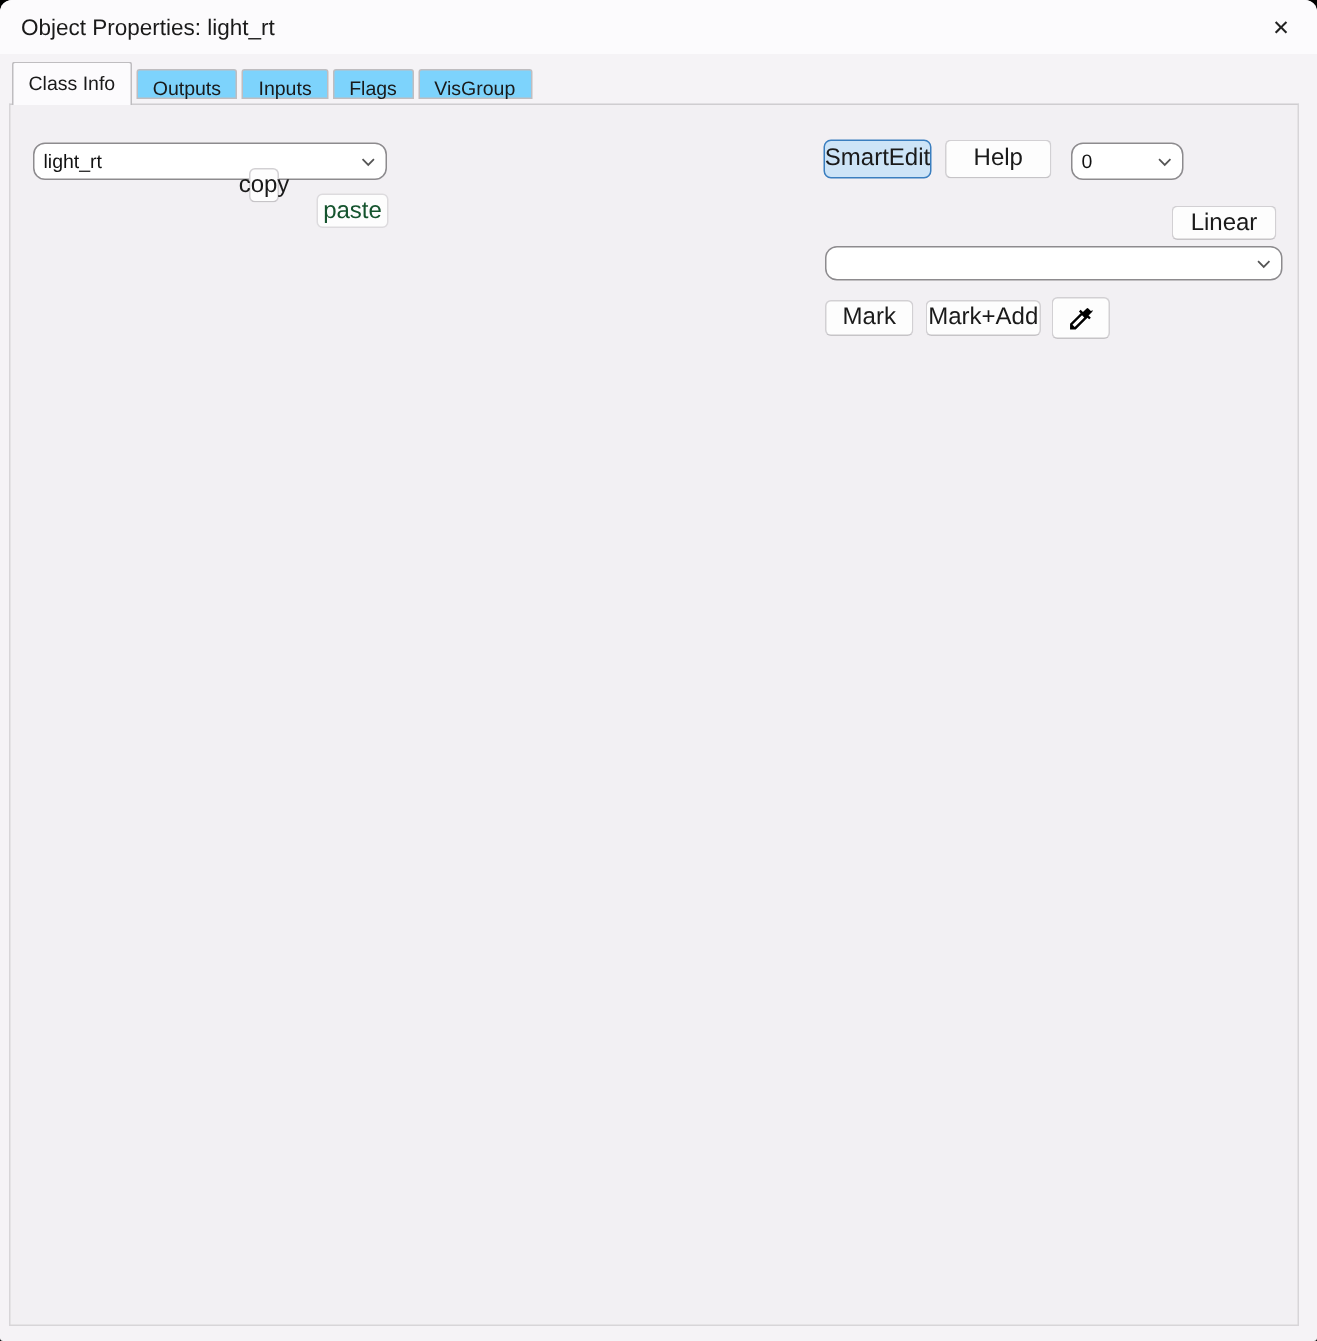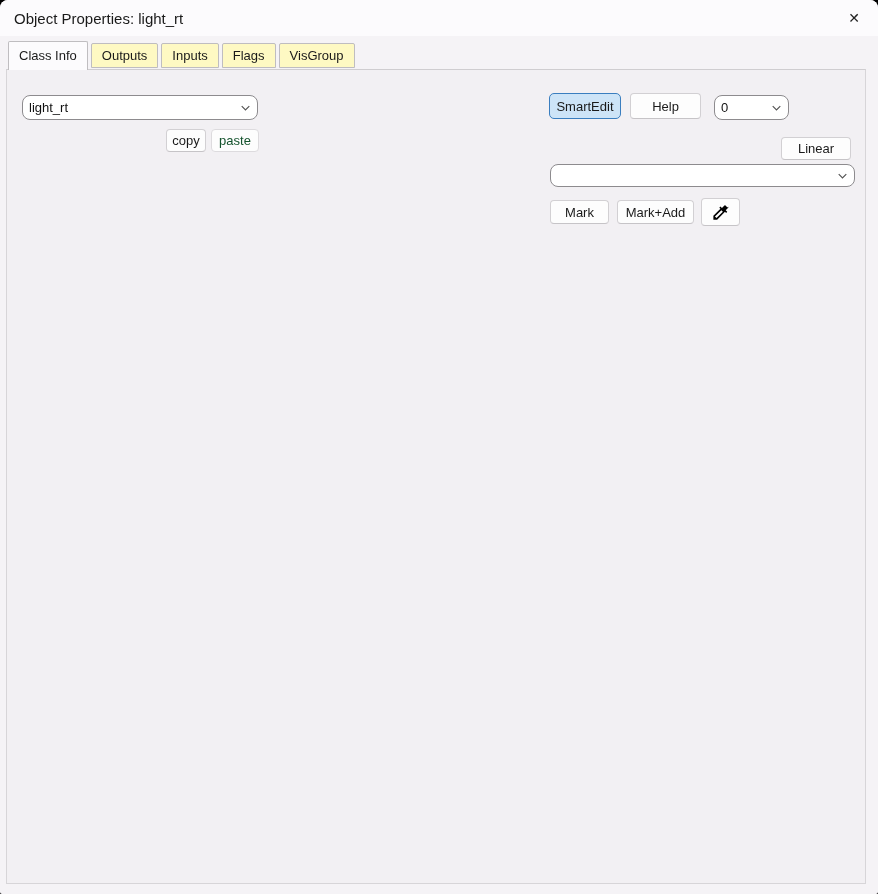--- a/index.html
+++ b/index.html
@@ -12,22 +12,22 @@
     border-radius:8px 8px 2px 2px;
   }
   
   .titlebar{position:absolute;left:0;top:0;width:878px;height:36px;background:var(--titlebar-bg,#fcfbfd);text-align:right;}
   .title-text{position:absolute;left:14px;top:0;height:36px;line-height:38px;font-size:15px;color:#1a1a1a;}
   .close-btn{position:absolute;right:4px;top:2px;width:40px;height:32px;display:flex;align-items:center;justify-content:center;font-size:14px;color:#222;cursor:pointer;}
 
   
   .tabstrip{position:absolute;left:8px;top:41px;height:29px;display:flex;align-items:center;z-index:3;}
   .tab{
-    height:25px;line-height:23px;padding:0 10px;margin-right:3px;font-size:13px;color:#1a1a1a;
-    background:#fef9c3;border:1px solid #bfbdc0;border-radius:2px 2px 0 0;
+    height:20px;line-height:23px;padding:0 10px;margin-right:3px;font-size:13px;color:#1a1a1a;
+    background:#7dd3fc;border:1px solid #bfbdc0;border-radius:2px 2px 0 0;
   }
   .tab.active{height:29px;line-height:27px;background:#fcfbfd;border-bottom:none;position:relative;z-index:4;}
 
   
   .tabpage{
     position:absolute;left:6px;top:69px;width:860px;height:815px;
     background:var(--page-bg,#f2f0f3);
     border:1px solid #d7d5d8;border-top:1px solid #cfcdd0;
     z-index:1;
   }
@@ -38,21 +38,21 @@
   .combo{
     position:absolute;background:#fff;border:1px solid #8d8b8e;display:flex;align-items:center;
     font-size:13px;color:#111;padding-left:6px;border-radius:8px;
   }
   .combo .chev{position:absolute;right:5px;top:50%;transform:translateY(-50%);display:flex;}
 
   
   .btn{
     position:absolute;display:flex;align-items:center;justify-content:center;
     background:#fdfdfd;border:1px solid #d2d0d3;border-bottom-color:#c6c4c7;border-radius:4px;
-    font-size:13px;color:#1a1a1a;cursor:pointer;white-space:nowrap;
+    font-size:16px;color:#1a1a1a;cursor:pointer;white-space:nowrap;
   }
   .btn.disabled{color:#14532d;border-color:#dddbde;cursor:default;}
   .btn.primary{background:var(--smartedit-bg,#cde4f7);border:1px solid var(--smartedit-border,#3a7ebf);border-radius:5px;}
 
   
   .angle-box{position:absolute;left:793px;top:72px;width:53px;height:53px;background:#fff;}
   .angle-circle{position:absolute;left:1px;top:1px;width:51px;height:51px;border-radius:50%;background:var(--angle-circle,#000);border:1px solid #9a9a9a;}
   .angle-line{position:absolute;left:25px;top:24px;width:21px;height:2px;background:#fff;}
 
   
@@ -102,21 +102,21 @@
   <div class="combo" style="left:22px;top:95px;width:236px;height:25px;z-index:2;">
     <span>light_rt</span>
     <span class="chev">
       <svg width="13" height="13" viewBox="0 0 12 12">
           <path d="M2.5 4.3 L6 7.8 L9.5 4.3" stroke="#555" fill="none" stroke-width="1.1"></path>
         </svg>
     </span>
   </div>
 
   <div class="lbl" style="left:22px;top:132px;">Keyvalues:</div>
-  <div class="btn" style="left:166px;top:129px;width:40px;height:23px;z-index:2;text-align:right;">copy</div>
+  <div class="btn" style="left:166px;top:112px;width:20px;height:23px;z-index:2;text-align:right;">copy</div>
   <div class="btn disabled" style="left:211px;top:129px;width:48px;height:23px;z-index:2;">paste</div>
 
   <div class="btn primary" style="left:549px;top:93px;width:72px;height:26px;z-index:2;">SmartEdit</div>
   <div class="btn" style="left:630px;top:93px;width:71px;height:26px;z-index:2;">Help</div>
 
   <div class="lbl" style="left:714px;top:76px;">Angles:</div>
   <div class="combo" style="left:714px;top:95px;width:75px;height:25px;z-index:2;">
     <span>0</span>
     <span class="chev">
       <svg width="13" height="13" viewBox="0 0 12 12">

